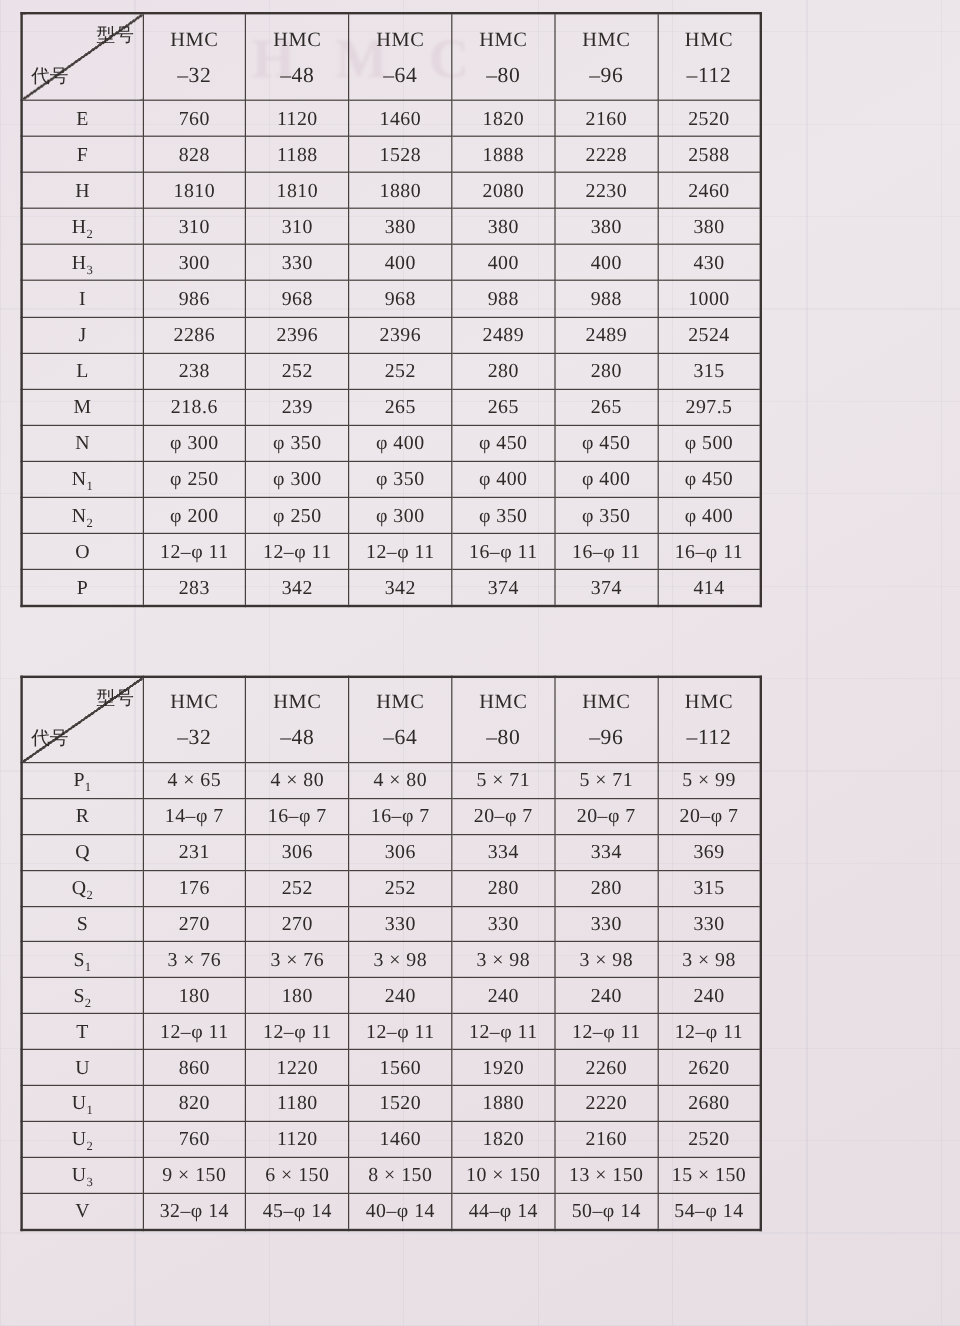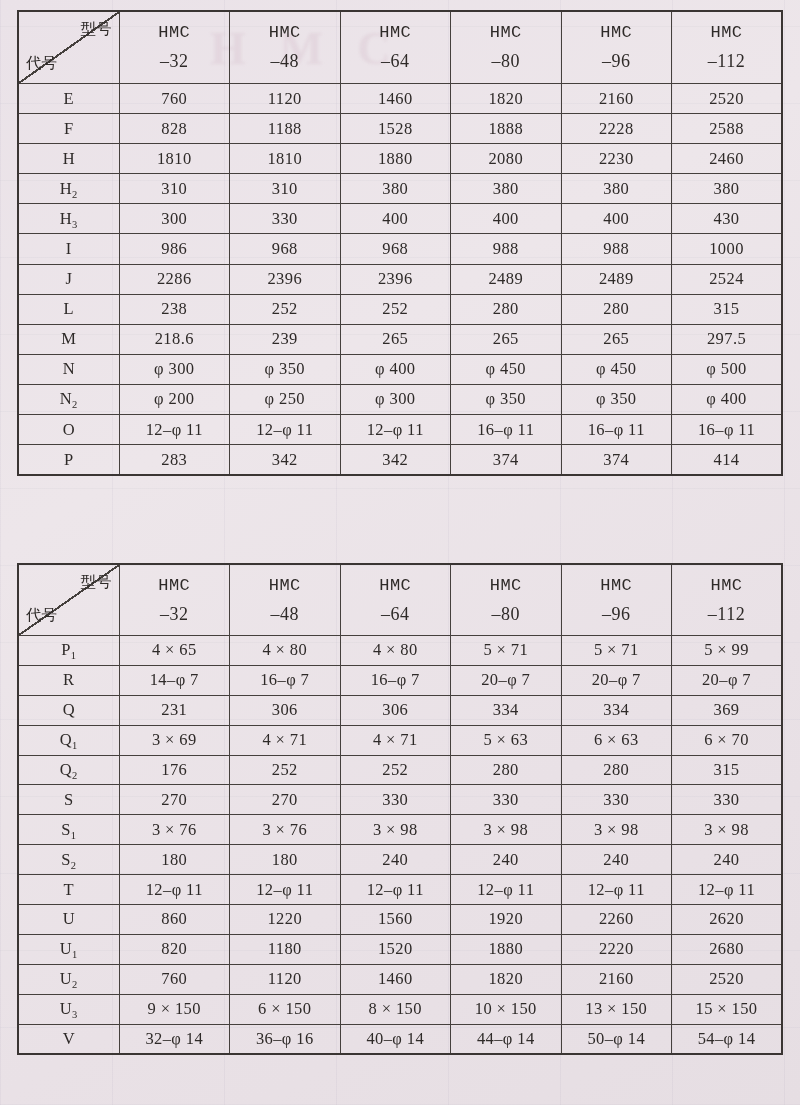--- a/index.html
+++ b/index.html
@@ -35,21 +35,21 @@
     letter-spacing: 34px;
     color: rgba(165, 110, 140, 0.10);
     filter: blur(1.5px);
     pointer-events: none;
     white-space: nowrap;
   }
 
   table.spec {
     position: absolute;
     left: 17px;
-    width: 766px;
+    width: 618px;
     border-collapse: collapse;
     table-layout: fixed;
     background: transparent;
   }
   #table1 { top: 10px; }
   #table2 { top: 563px; }
 
   table.spec th, table.spec td {
     border: 1.6px solid #45403d;
     padding: 0;
@@ -62,21 +62,21 @@
   thead th { height: 71px; }
   #table2 thead th { height: 70px; }
 
   tbody th, tbody td { height: 29.1px; }
   #table2 tbody th, #table2 tbody td { height: 28.9px; }
 
   .colhead {
     font-size: 17px;
     letter-spacing: 0.5px;
   }
-  .colhead .brand { margin-bottom: 9px; font-family: Liberation Mono, monospace; }
+  .colhead .brand { margin-bottom: 9px; }
   .colhead .size { font-size: 18px; }
 
   .corner {
     position: relative;
     background-image: linear-gradient(to bottom right,
       transparent calc(50% - 1px),
       #45403d calc(50% - 1px),
       #45403d calc(50% + 1px),
       transparent calc(50% + 1px));
     font-family: "DejaVu Sans", "Liberation Sans", sans-serif;
@@ -233,20 +233,29 @@
       <tr>
         <th class="rowlabel">N</th>
         <td class="val">φ 300</td>
         <td class="val">φ 350</td>
         <td class="val">φ 400</td>
         <td class="val">φ 450</td>
         <td class="val">φ 450</td>
         <td class="val">φ 500</td>
       </tr>
       <tr>
+        <th class="rowlabel">N<sub>1</sub></th>
+        <td class="val">φ 250</td>
+        <td class="val">φ 300</td>
+        <td class="val">φ 350</td>
+        <td class="val">φ 400</td>
+        <td class="val">φ 400</td>
+        <td class="val">φ 450</td>
+      </tr>
+      <tr>
         <th class="rowlabel">N<sub>2</sub></th>
         <td class="val">φ 200</td>
         <td class="val">φ 250</td>
         <td class="val">φ 300</td>
         <td class="val">φ 350</td>
         <td class="val">φ 350</td>
         <td class="val">φ 400</td>
       </tr>
       <tr>
         <th class="rowlabel">O</th>
@@ -333,29 +342,20 @@
       <tr>
         <th class="rowlabel">Q</th>
         <td class="val">231</td>
         <td class="val">306</td>
         <td class="val">306</td>
         <td class="val">334</td>
         <td class="val">334</td>
         <td class="val">369</td>
       </tr>
       <tr>
-        <th class="rowlabel">Q<sub>1</sub></th>
-        <td class="val">3 × 69</td>
-        <td class="val">4 × 71</td>
-        <td class="val">4 × 71</td>
-        <td class="val">5 × 63</td>
-        <td class="val">6 × 63</td>
-        <td class="val">6 × 70</td>
-      </tr>
-      <tr>
         <th class="rowlabel">Q<sub>2</sub></th>
         <td class="val">176</td>
         <td class="val">252</td>
         <td class="val">252</td>
         <td class="val">280</td>
         <td class="val">280</td>
         <td class="val">315</td>
       </tr>
       <tr>
         <th class="rowlabel">S</th>
@@ -425,20 +425,20 @@
         <td class="val">9 × 150</td>
         <td class="val">6 × 150</td>
         <td class="val">8 × 150</td>
         <td class="val">10 × 150</td>
         <td class="val">13 × 150</td>
         <td class="val">15 × 150</td>
       </tr>
       <tr>
         <th class="rowlabel">V</th>
         <td class="val">32–φ 14</td>
-        <td class="val">36–φ 16</td>
+        <td class="val">45–φ 14</td>
         <td class="val">40–φ 14</td>
         <td class="val">44–φ 14</td>
         <td class="val">50–φ 14</td>
         <td class="val">54–φ 14</td>
       </tr>
     </tbody>
 </table>
 
 </body></html>

